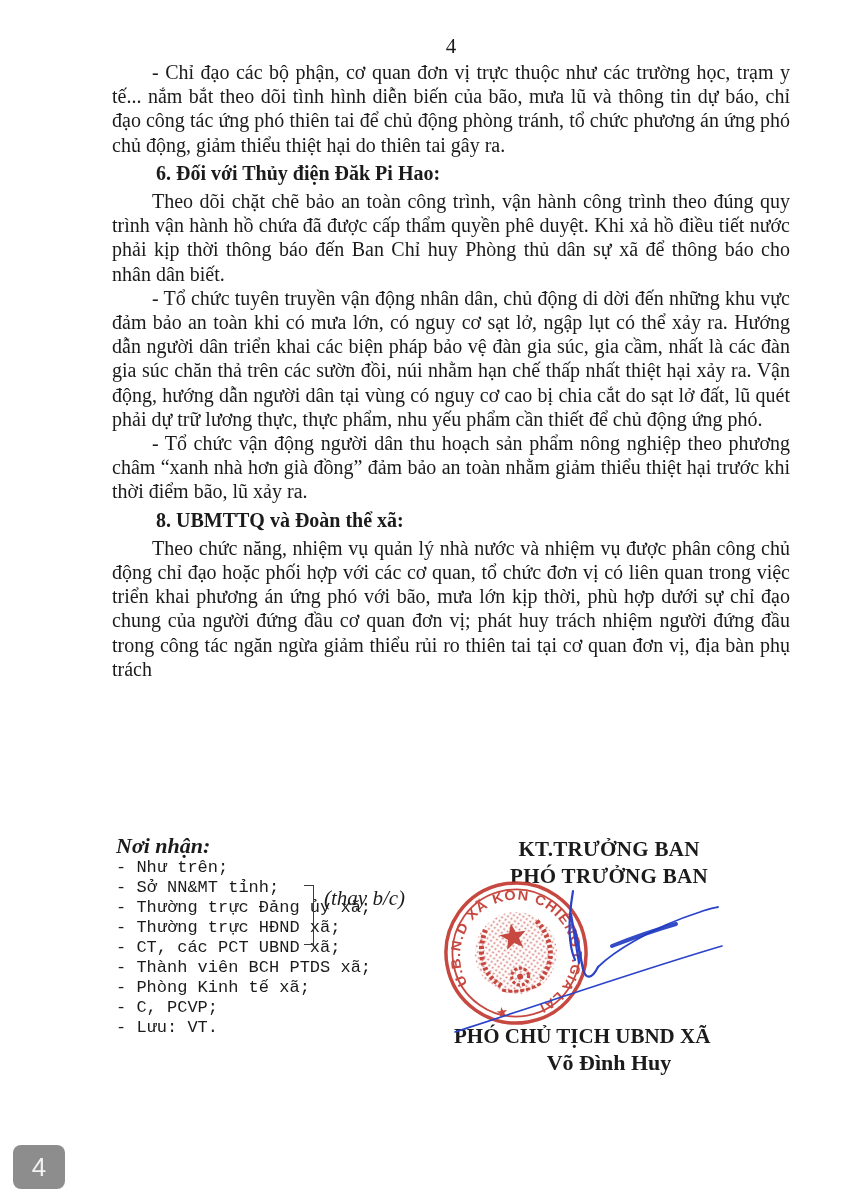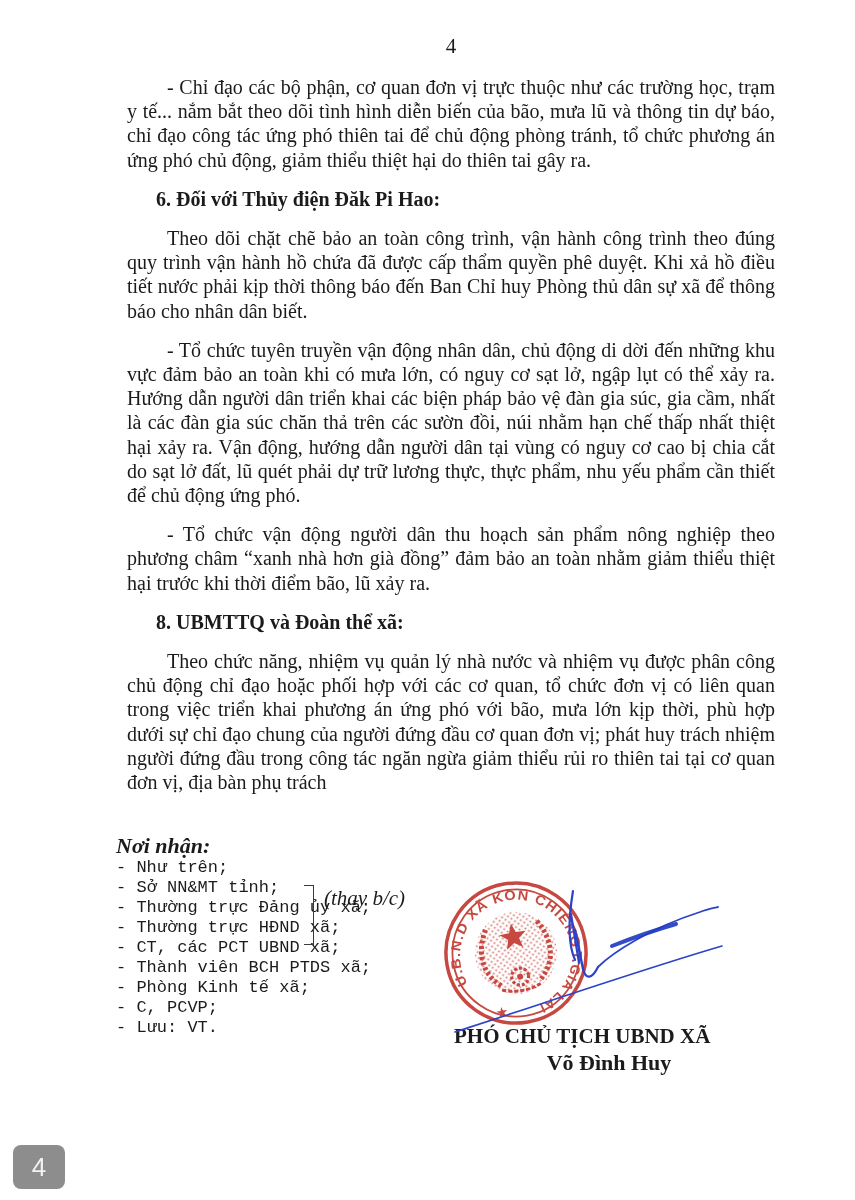--- a/index.html
+++ b/index.html
@@ -8,21 +8,21 @@
     font-family:"Liberation Serif", serif;color:#1b1b1b;overflow:hidden;
   }
   .page-num{
     position:absolute;top:34px;left:112px;width:678px;text-align:center;
     font-size:21px;
   }
   .body-text{
     position:absolute;top:60px;left:112px;width:678px;
     font-size:20px;line-height:24.2px;
   }
-  .para{margin:15px;text-align:justify;text-indent:40px;}
+  .para{margin:0;text-align:justify;text-indent:40px;}
   .heading{margin:4px;font-weight:bold;text-indent:40px;}
   .footer{position:absolute;top:836px;left:112px;width:690px;height:260px;}
   .recipients{position:absolute;left:4px;top:0;font-size:17px;line-height:20px;}
   .recipients-title{font-weight:bold;font-style:italic;font-size:22px;margin-bottom:2px;}
   .recipient-item{white-space:nowrap;font-family:Liberation Mono, monospace;}
   .bracket{
     position:absolute;left:192px;top:49px;width:9px;height:58px;
     border-top:1.5px solid #3a3a3a;border-right:1.5px solid #3a3a3a;border-bottom:1.5px solid #3a3a3a;
   }
   .thay-note{position:absolute;left:212px;top:50px;font-style:italic;font-size:21px;}
@@ -65,20 +65,24 @@
     <div class="recipient-item">- Thường trực HĐND xã;</div>
     <div class="recipient-item">- CT, các PCT UBND xã;</div>
     <div class="recipient-item">- Thành viên BCH PTDS xã;</div>
     <div class="recipient-item">- Phòng Kinh tế xã;</div>
     <div class="recipient-item">- C, PCVP;</div>
     <div class="recipient-item">- Lưu: VT.</div>
   </div>
   <div class="bracket"></div>
   <div class="thay-note">(thay b/c)</div>
 
+  <div class="sign-head">
+    <div>KT.TRƯỞNG BAN</div>
+    <div>PHÓ TRƯỞNG BAN</div>
+  </div>
   <div class="sign-title">PHÓ CHỦ TỊCH UBND XÃ</div>
   <div class="sign-name">Võ Đình Huy</div>
 </div>
 
 <svg class="overlay-svg" width="855" height="1200" viewBox="0 0 855 1200">
   <defs>
     <pattern id="sealdots" width="6" height="6" patternUnits="userSpaceOnUse">
       <circle cx="1.5" cy="1.5" r="1.05" fill="#c4453c"></circle>
       <circle cx="4.5" cy="4.5" r="1.05" fill="#c4453c"></circle>
     </pattern>

